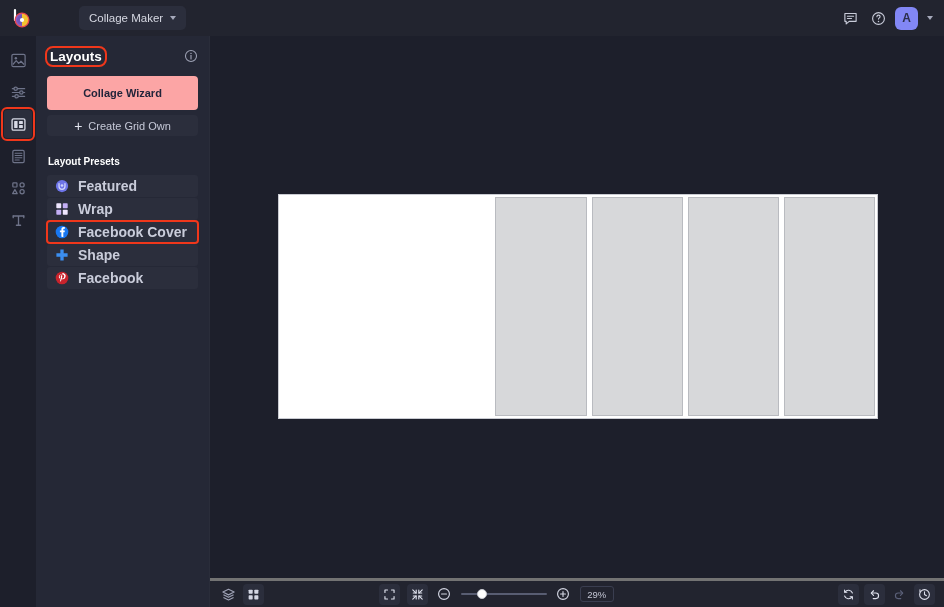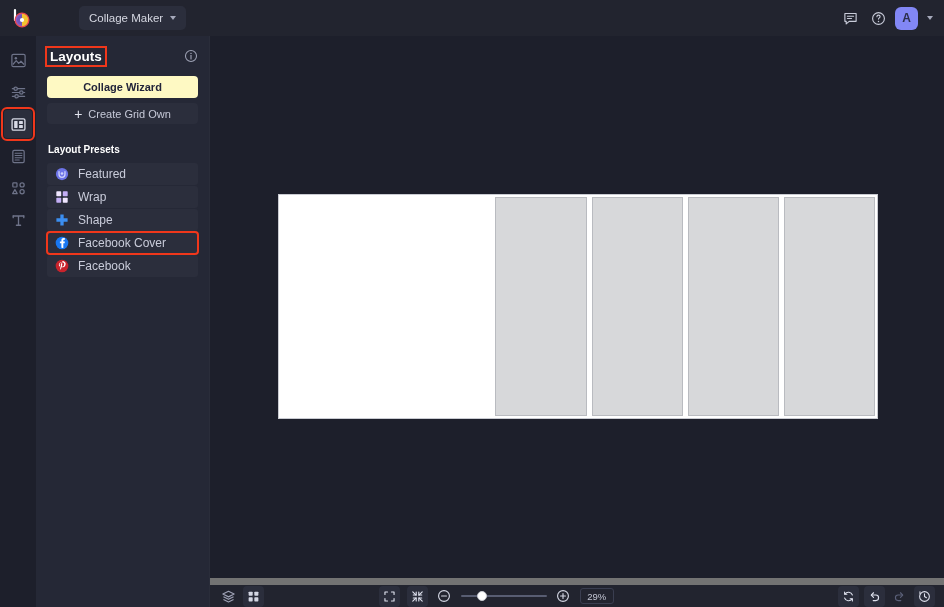--- a/index.html
+++ b/index.html
@@ -80,24 +80,25 @@
     padding: 10px 11px 0 11px; overflow: hidden;
   }
   .panel-head {
     display: flex; align-items: center; justify-content: space-between;
     margin-bottom: 10px; height: 20px;
   }
   .panel-title {
     color: #ffffff; font-size: 13.5px; font-weight: bold;
     padding: 1px 3px;
     outline: 2px solid #f0371b;
+    border-radius: 6px;
   }
   .btn-primary {
-    width: 100%; height: 22px; border-radius: 4px;
-    background: #fef9c3; color: #22243a;
+    width: 100%; height: 34px; border-radius: 4px;
+    background: #fca5a5; color: #22243a;
     font-size: 11px; font-weight: bold;
     display: flex; align-items: center; justify-content: center;
     cursor: pointer; margin-bottom: 5px;
   }
   .btn-ghost {
     width: 100%; height: 21px; border-radius: 4px;
     background: #2b2e3c; color: #c6c9d8;
     font-size: 11px;
     display: flex; align-items: center; justify-content: center; gap: 6px;
     cursor: pointer;
@@ -106,21 +107,21 @@
   .section-title {
     color: #ffffff; font-size: 10px; font-weight: bold;
     margin: 20px 0 8px 1px;
   }
   .preset-list { display: flex; flex-direction: column; gap: 1px; }
   .preset {
     height: 22px; border-radius: 3px; background: #2b2e3c;
     display: flex; align-items: center; gap: 9px;
     padding: 0 8px; cursor: pointer; position: relative;
   }
-  .preset .label { color: #c9ccda; font-size: 12px; }
+  .preset .label { color: #c9ccda; font-size: 14px; font-weight: bold; }
   .preset.sel-outline { outline: 2px solid #f0371b; outline-offset: -1px; z-index: 2; }
   .pico { width: 14px; height: 14px; flex: 0 0 14px; display:flex; align-items:center; justify-content:center; }
 
   
   .canvas-wrap {
     flex: 1; background: #1d1f2b; position: relative;
     border-left: 1px solid #2a2d3a;
     display: flex; flex-direction: column; min-width: 0;
   }
   .canvas-area { flex: 1; position: relative; }
@@ -137,21 +138,21 @@
     background: #d7d8da;
     border: 1px solid #b9bbc0;
     outline: 1px solid #ffffff; outline-offset: 1px;
   }
   .cell-gap { width: 5px; background: #ffffff; flex: 0 0 5px; }
 
   
   .bottombar {
     height: 29px; flex: 0 0 29px;
     background: #22242f;
-    border-top: 7px solid #737373;
+    border-top: 3px solid #737373;
     display: flex; align-items: center;
     padding: 0 9px; gap: 5px;
   }
   .bb-btn {
     width: 21px; height: 21px; border-radius: 4px;
     background: #2b2e3c;
     display: flex; align-items: center; justify-content: center;
     cursor: pointer;
   }
   .bb-flat {
@@ -318,37 +319,37 @@
               <rect x="1.5" y="1.5" width="5.6" height="5.6" rx="0.8" fill="#efe6ff"></rect>
               <rect x="8.9" y="1.5" width="5.6" height="5.6" rx="0.8" fill="#c3aef5"></rect>
               <rect x="1.5" y="8.9" width="5.6" height="5.6" rx="0.8" fill="#c3aef5"></rect>
               <rect x="8.9" y="8.9" width="5.6" height="5.6" rx="0.8" fill="#efe6ff"></rect>
             </svg>
           </span>
           <span class="label">Wrap</span>
         </div>
 
 
+        <div class="preset sel-outline">
+          <span class="pico">
+            <svg width="14" height="14" viewBox="0 0 16 16">
+              <circle cx="8" cy="8" r="7.2" fill="#1877f2"></circle>
+              <path d="M9.5 8.4h1.5l.25-2H9.5V5.3c0-.6.2-1 1-1h.8V2.5c-.2 0-.8-.08-1.5-.08-1.5 0-2.5.9-2.5 2.6v1.4H5.6v2h1.7v5.1c.45.07.9.1 1.4.1.27 0 .54-.01.8-.04z" fill="#ffffff"></path>
+            </svg>
+          </span>
+          <span class="label">Facebook Cover</span>
+        </div>
+
         <div class="preset">
           <span class="pico">
             <svg width="14" height="14" viewBox="0 0 16 16">
               <path d="M6.1 1.6h3.8v4.5h4.5v3.8H9.9v4.5H6.1V9.9H1.6V6.1h4.5z" fill="#3b8ef0"></path>
             </svg>
           </span>
           <span class="label">Shape</span>
-        </div>
-
-        <div class="preset sel-outline">
-          <span class="pico">
-            <svg width="14" height="14" viewBox="0 0 16 16">
-              <circle cx="8" cy="8" r="7.2" fill="#1877f2"></circle>
-              <path d="M9.5 8.4h1.5l.25-2H9.5V5.3c0-.6.2-1 1-1h.8V2.5c-.2 0-.8-.08-1.5-.08-1.5 0-2.5.9-2.5 2.6v1.4H5.6v2h1.7v5.1c.45.07.9.1 1.4.1.27 0 .54-.01.8-.04z" fill="#ffffff"></path>
-            </svg>
-          </span>
-          <span class="label">Facebook Cover</span>
         </div>
 
         <div class="preset">
           <span class="pico">
             <svg width="14" height="14" viewBox="0 0 16 16">
               <circle cx="8" cy="8" r="7.2" fill="#c8232c"></circle>
               <path d="M8.3 3.4c-2.5 0-3.9 1.6-3.9 3.2 0 .75.3 1.6 1 1.9.1.05.17.02.2-.1l.16-.63c.03-.1.02-.15-.06-.25-.26-.3-.4-.7-.4-1.2 0-1.4 1.05-2.6 2.8-2.6 1.5 0 2.4.9 2.4 2.1 0 1.6-.7 2.9-1.7 2.9-.57 0-1-.47-.86-1.04.16-.7.48-1.44.48-1.94 0-.45-.24-.82-.74-.82-.58 0-1.06.6-1.06 1.42 0 .5.18.85.18.85l-.7 2.95c-.2.87-.03 1.95-.02 2.05.01.07.1.09.14.04.06-.08.83-1.02 1.09-1.96l.4-1.54c.2.38.78.7 1.4.7 1.85 0 3.1-1.68 3.1-3.93 0-1.7-1.45-3.29-3.65-3.29z" fill="#ffffff"></path>
             </svg>
           </span>
           <span class="label">Facebook</span>

